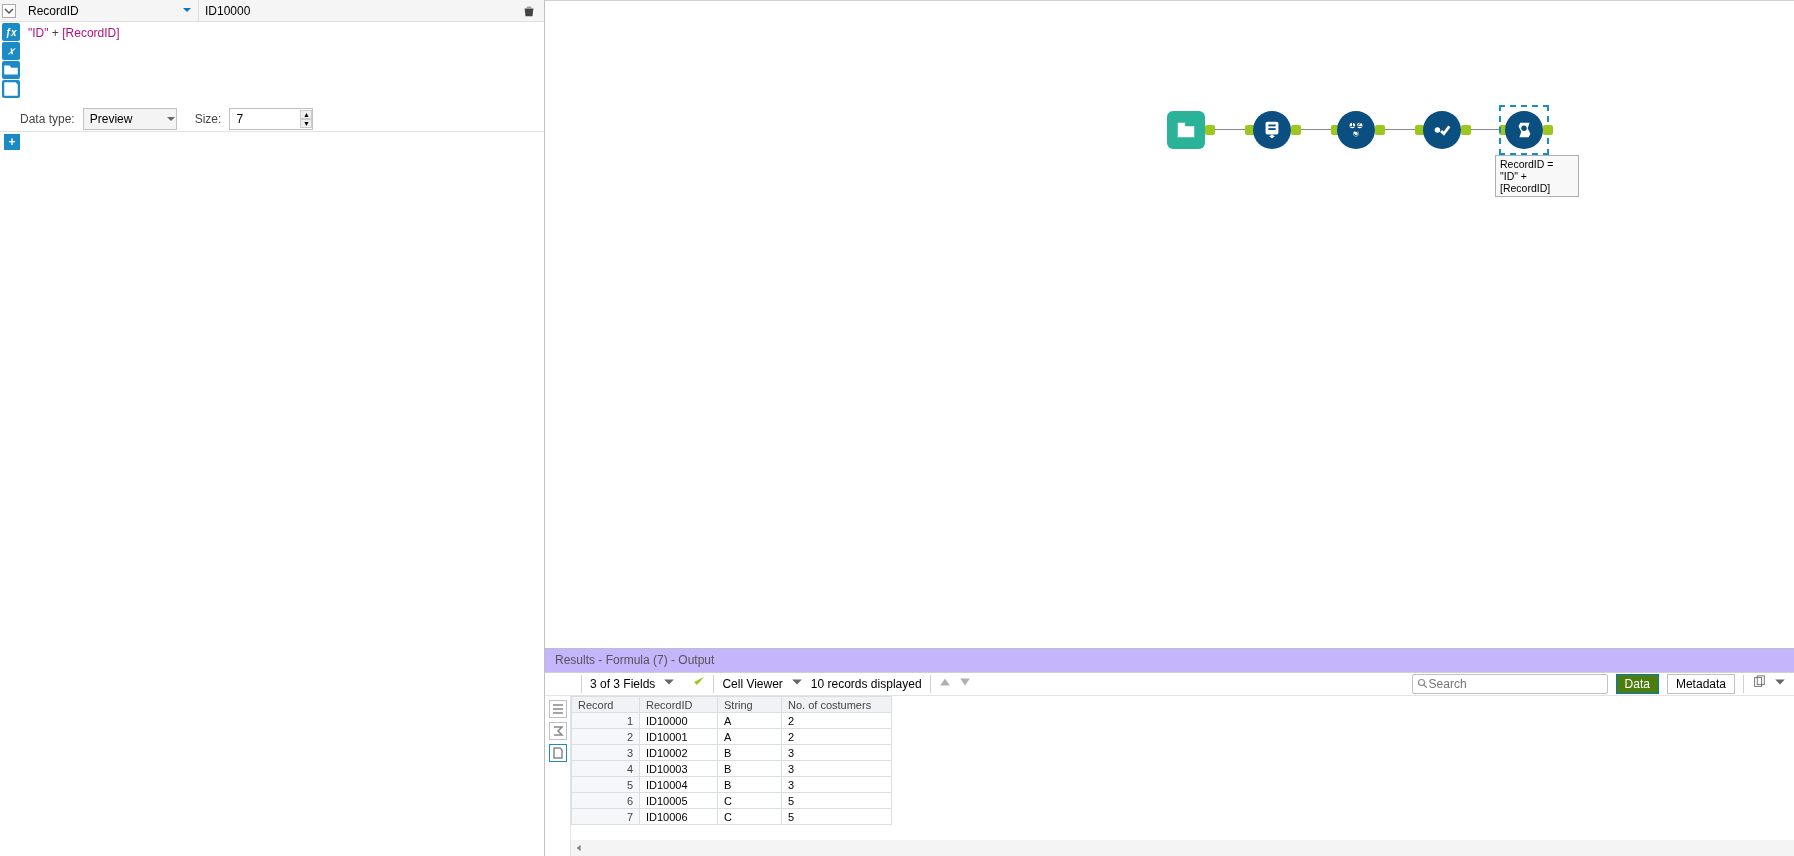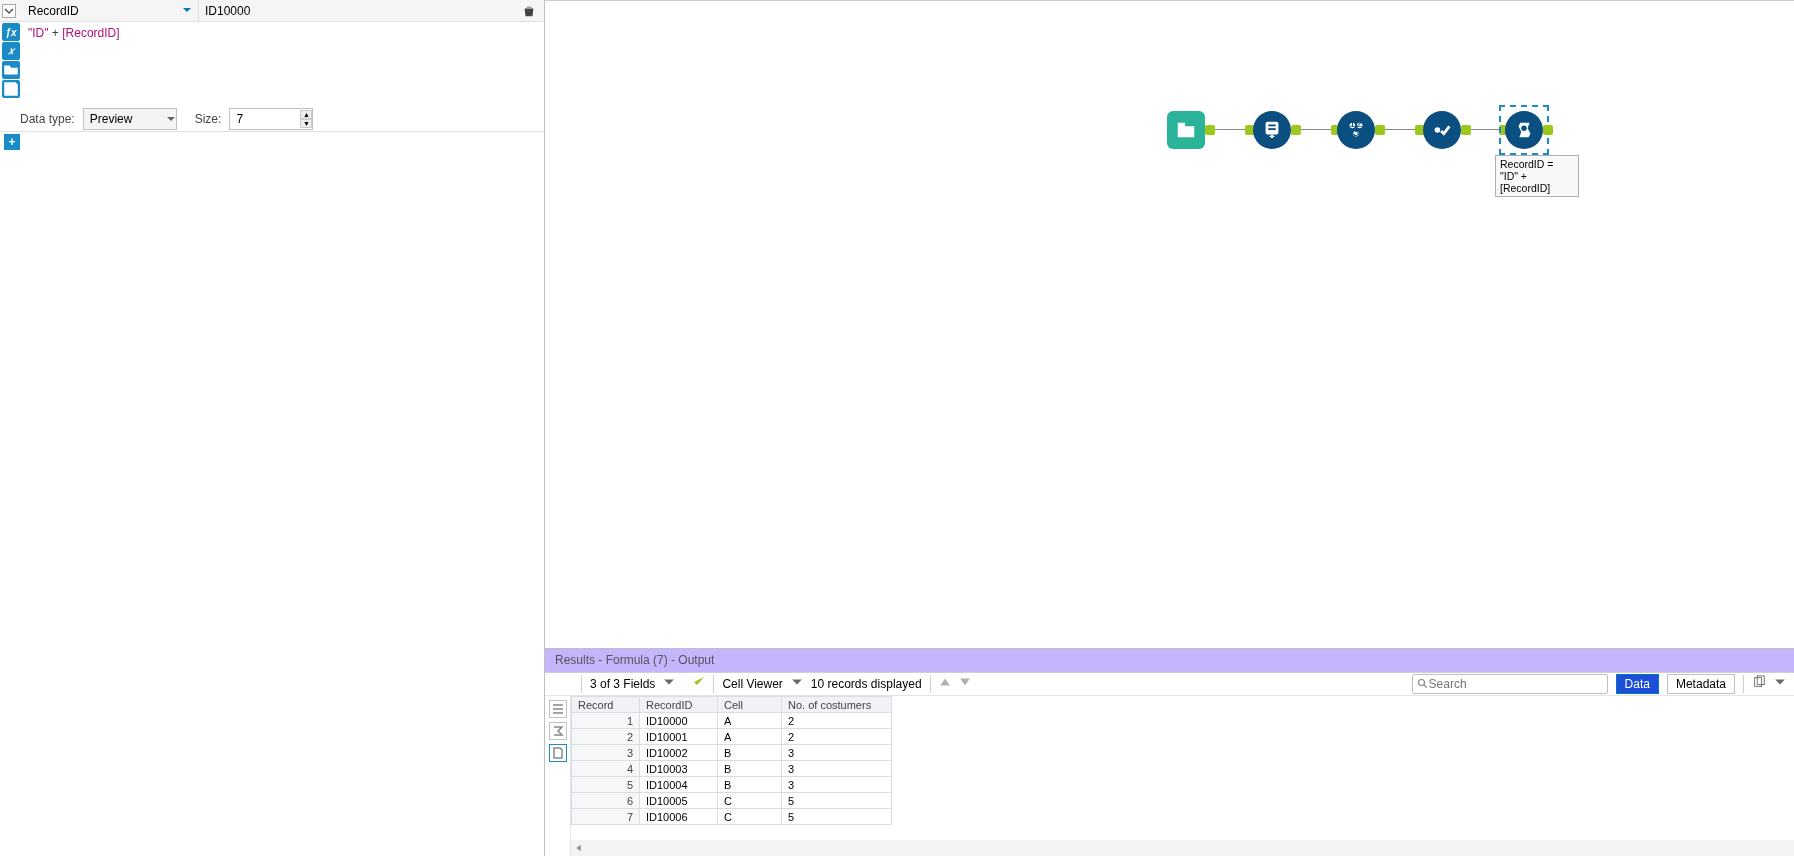--- a/index.html
+++ b/index.html
@@ -49,21 +49,21 @@
 .results-toolbar { height: 26px; display: flex; align-items: center; padding: 0 8px; gap: 8px; border-bottom: 1px solid #e4e4e4; }
 .results-toolbar .sep { width: 1px; height: 18px; background: #d0d0d0; }
 .results-toolbar .caret svg, .results-toolbar .check svg, .results-toolbar .arrow svg { width: 12px; height: 12px; }
 .results-toolbar .check svg { fill: #9cc81e; }
 .results-toolbar .arrow svg { fill: #b0b0b0; }
 .results-toolbar .spacer { flex: 1; }
 .results-toolbar .search { width: 196px; height: 20px; border: 1px solid #c0c0c0; display: flex; align-items: center; padding: 0 4px; border-radius: 2px; }
 .results-toolbar .search svg { width: 12px; height: 12px; fill: #888; }
 .results-toolbar input.search-in { border: none; outline: none; flex: 1; font-size: 12px; }
 .results-toolbar .tab-btn { height: 20px; padding: 0 8px; border: 1px solid #c0c0c0; display: flex; align-items: center; }
-.results-toolbar .tab-btn.active { background: #1d4ed8; color: #fff; border-color: #0279c2; }
+.results-toolbar .tab-btn.active { background: #4d7c0f; color: #fff; border-color: #0279c2; }
 .results-toolbar .copy-ic svg { width: 14px; height: 14px; fill: #666; }
 .results-body { flex: 0 0 auto; display: flex; height: 160px; }
 .results-left-icons { width: 26px; background: #fff; border-right: 1px solid #e4e4e4; display: flex; flex-direction: column; align-items: center; gap: 4px; padding-top: 4px; }
 .results-left-icons .ric { width: 18px; height: 18px; border: 1px solid #c0c0c0; display: flex; align-items: center; justify-content: center; }
 .results-left-icons .ric.selected { border-color: #1b8bc7; }
 .results-left-icons .ric svg { width: 12px; height: 12px; stroke: #888; fill: none; stroke-width: 1.5; }
 .grid-wrap { flex: 1; overflow: hidden; position: relative; }
 .agrid { border-collapse: collapse; }
 .agrid th, .agrid td { border: 1px solid #d8dee4; padding: 1px 6px; height: 16px; font-size: 11px; text-align: left; }
 .agrid th { background: #f0f2f5; font-weight: normal; color: #444; }
@@ -271,21 +271,21 @@
               <path d="M2 1h6l2 2v8H2z"></path>
             </svg>
           </div>
       </div>
       <div class="grid-wrap">
         <table class="agrid">
           <thead>
             <tr>
               <th style="width:68px">Record</th>
               <th style="width:78px">RecordID</th>
-              <th style="width:64px">Cell</th>
+              <th style="width:64px">String</th>
               <th style="width:110px">No. of costumers</th>
             </tr>
           </thead>
           <tbody id="grid-body">
               <tr>
                 <td class="rec">1</td>
                 <td>ID10000</td>
                 <td>A</td>
                 <td>2</td>
               </tr>

